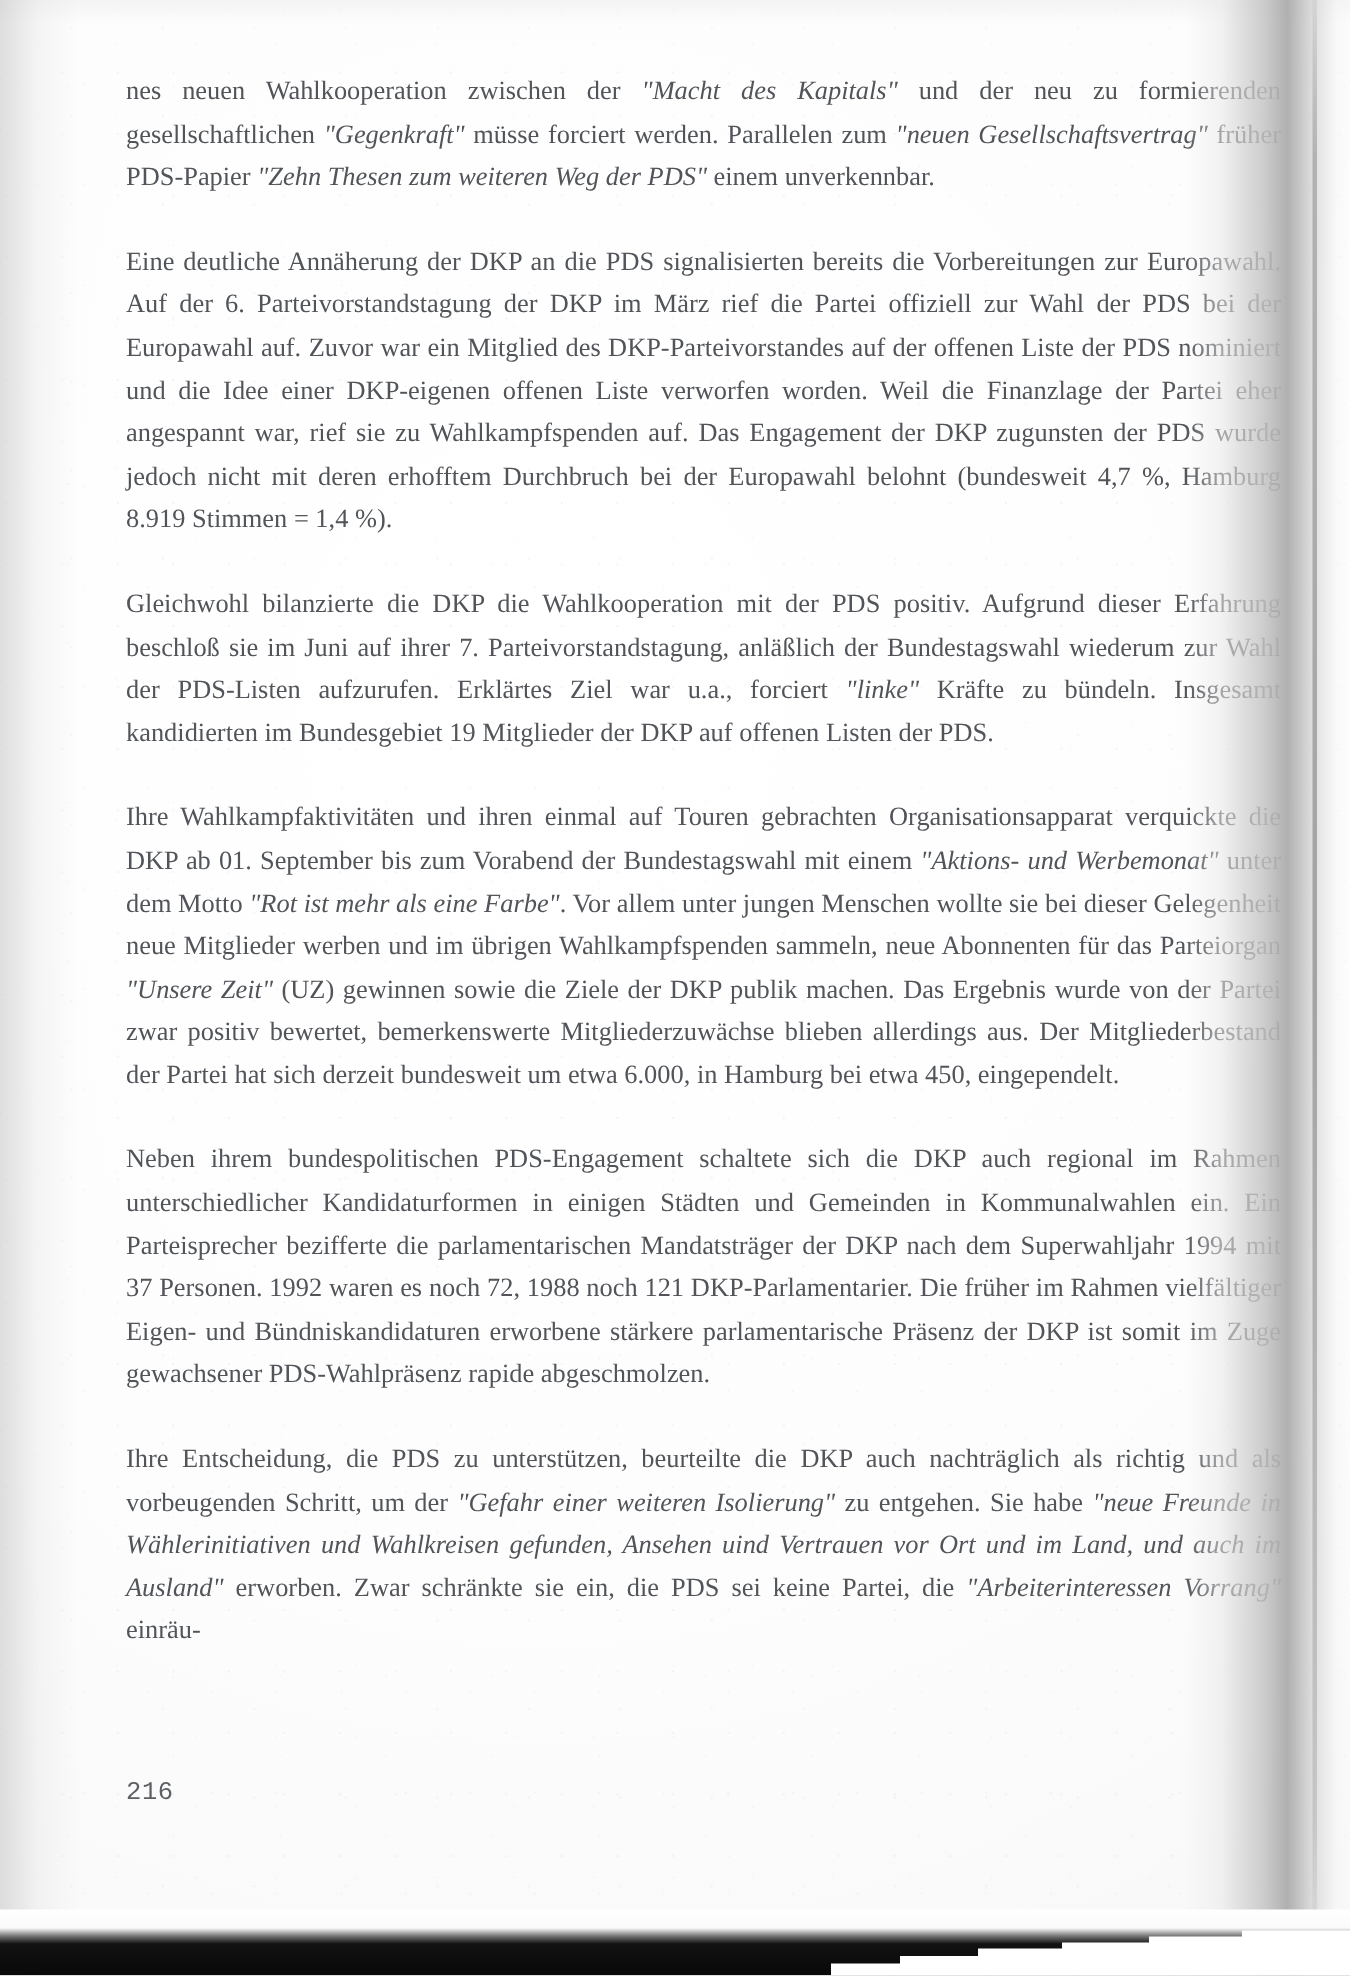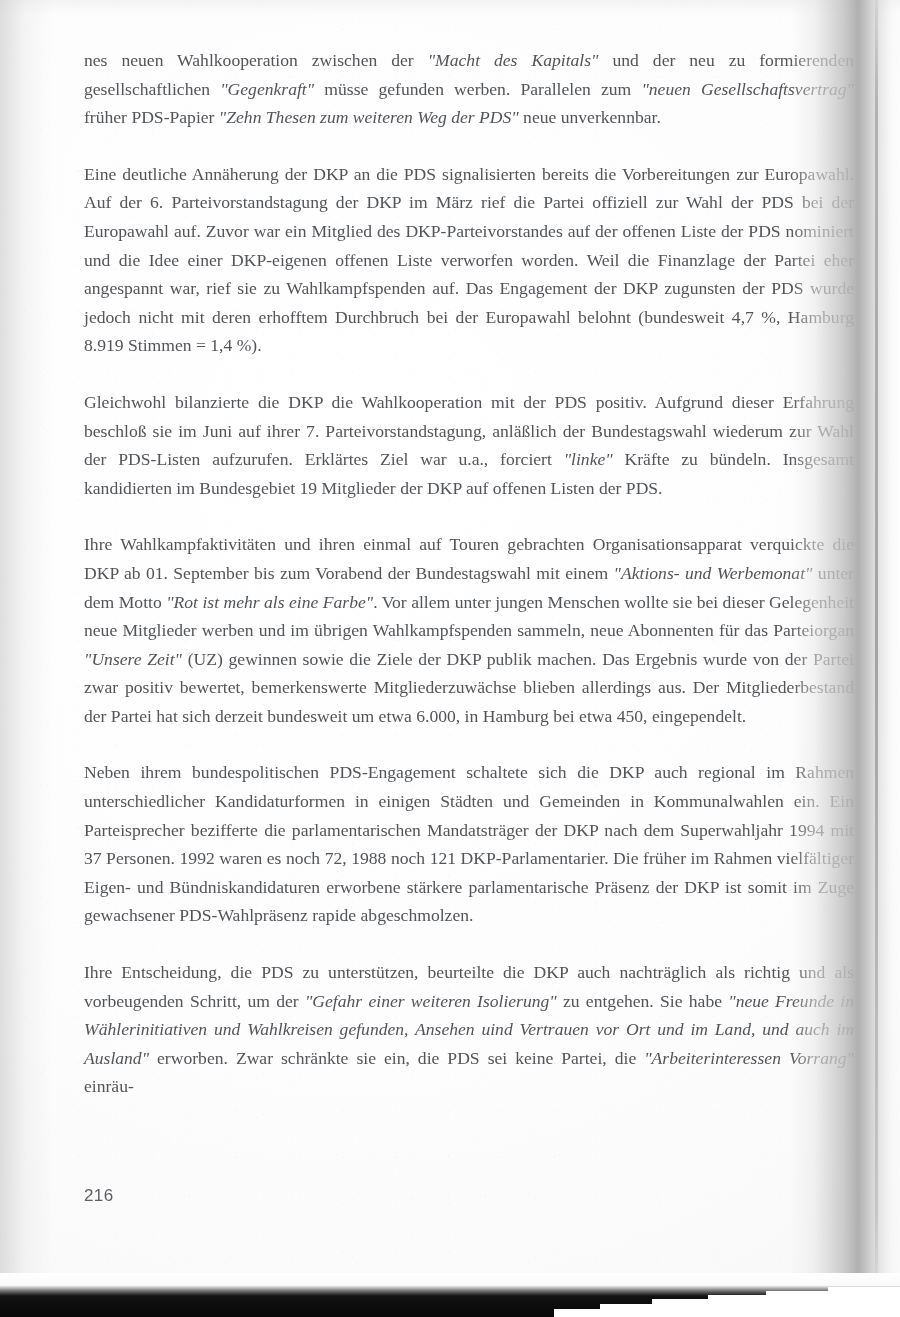--- a/index.html
+++ b/index.html
@@ -137,21 +137,21 @@
   
   .para em {
     font-style: italic;
   }
 
   
   .folio {
     position: absolute;
     left: 84px;
     top: 1186px;
-    font-family: Liberation Sans, sans-serif;
+    font-family: Liberation Mono, monospace;
     font-size: 17px;
     color: #5c5f63;
     letter-spacing: 0.4px;
     filter: blur(0.2px);
   }
 
   
   .grain {
     position: absolute;
     inset: 0;
@@ -167,21 +167,21 @@
   }
 </style>
 </head>
 <body>
 
 <div class="scan-page">
 
   <div class="paper-base"></div>
 
   <div class="text-column">
-    <p class="para"><span>nes neuen Wahlkooperation zwischen der </span><em>"Macht des Kapitals"</em><span> und der neu zu formierenden gesellschaftlichen </span><em>"Gegenkraft"</em><span> müsse gefunden werben. Parallelen zum </span><em>"neuen Gesellschaftsvertrag"</em><span> früher PDS-Papier </span><em>"Zehn Thesen zum weiteren Weg der PDS"</em><span> neue unverkennbar.</span></p>
+    <p class="para"><span>nes neuen Wahlkooperation zwischen der </span><em>"Macht des Kapitals"</em><span> und der neu zu formierenden gesellschaftlichen </span><em>"Gegenkraft"</em><span> müsse forciert werden. Parallelen zum </span><em>"neuen Gesellschaftsvertrag"</em><span> früher PDS-Papier </span><em>"Zehn Thesen zum weiteren Weg der PDS"</em><span> einem unverkennbar.</span></p>
     <p class="para"><span>Eine deutliche Annäherung der DKP an die PDS signalisierten bereits die Vorbereitungen zur Europawahl. Auf der 6. Parteivorstandstagung der DKP im März rief die Partei offiziell zur Wahl der PDS bei der Europawahl auf. Zuvor war ein Mitglied des DKP-Parteivorstandes auf der offenen Liste der PDS nominiert und die Idee einer DKP-eigenen offenen Liste verworfen worden. Weil die Finanzlage der Partei eher angespannt war, rief sie zu Wahlkampfspenden auf. Das Engagement der DKP zugunsten der PDS wurde jedoch nicht mit deren erhofftem Durchbruch bei der Europawahl belohnt (bundesweit 4,7 %, Hamburg 8.919 Stimmen = 1,4 %).</span></p>
     <p class="para"><span>Gleichwohl bilanzierte die DKP die Wahlkooperation mit der PDS positiv. Aufgrund dieser Erfahrung beschloß sie im Juni auf ihrer 7. Parteivorstandstagung, anläßlich der Bundestagswahl wiederum zur Wahl der PDS-Listen aufzurufen. Erklärtes Ziel war u.a., forciert </span><em>"linke"</em><span> Kräfte zu bündeln. Insgesamt kandidierten im Bundesgebiet 19 Mitglieder der DKP auf offenen Listen der PDS.</span></p>
     <p class="para"><span>Ihre Wahlkampfaktivitäten und ihren einmal auf Touren gebrachten Organisationsapparat verquickte die DKP ab 01. September bis zum Vorabend der Bundestagswahl mit einem </span><em>"Aktions- und Werbemonat"</em><span> unter dem Motto </span><em>"Rot ist mehr als eine Farbe"</em><span>. Vor allem unter jungen Menschen wollte sie bei dieser Gelegenheit neue Mitglieder werben und im übrigen Wahlkampfspenden sammeln, neue Abonnenten für das Parteiorgan </span><em>"Unsere Zeit"</em><span> (UZ) gewinnen sowie die Ziele der DKP publik machen. Das Ergebnis wurde von der Partei zwar positiv bewertet, bemerkenswerte Mitgliederzuwächse blieben allerdings aus. Der Mitgliederbestand der Partei hat sich derzeit bundesweit um etwa 6.000, in Hamburg bei etwa 450, eingependelt.</span></p>
     <p class="para"><span>Neben ihrem bundespolitischen PDS-Engagement schaltete sich die DKP auch regional im Rahmen unterschiedlicher Kandidaturformen in einigen Städten und Gemeinden in Kommunalwahlen ein. Ein Parteisprecher bezifferte die parlamentarischen Mandatsträger der DKP nach dem Superwahljahr 1994 mit 37 Personen. 1992 waren es noch 72, 1988 noch 121 DKP-Parlamentarier. Die früher im Rahmen vielfältiger Eigen- und Bündniskandidaturen erworbene stärkere parlamentarische Präsenz der DKP ist somit im Zuge gewachsener PDS-Wahlpräsenz rapide abgeschmolzen.</span></p>
     <p class="para"><span>Ihre Entscheidung, die PDS zu unterstützen, beurteilte die DKP auch nachträglich als richtig und als vorbeugenden Schritt, um der </span><em>"Gefahr einer weiteren Isolierung"</em><span> zu entgehen. Sie habe </span><em>"neue Freunde in Wählerinitiativen und Wahlkreisen gefunden, Ansehen uind Vertrauen vor Ort und im Land, und auch im Ausland"</em><span> erworben. Zwar schränkte sie ein, die PDS sei keine Partei, die </span><em>"Arbeiterinteressen Vorrang"</em><span> einräu-</span></p>
   </div>
 
   <div class="folio">216</div>
 
   <div class="grain"></div>

